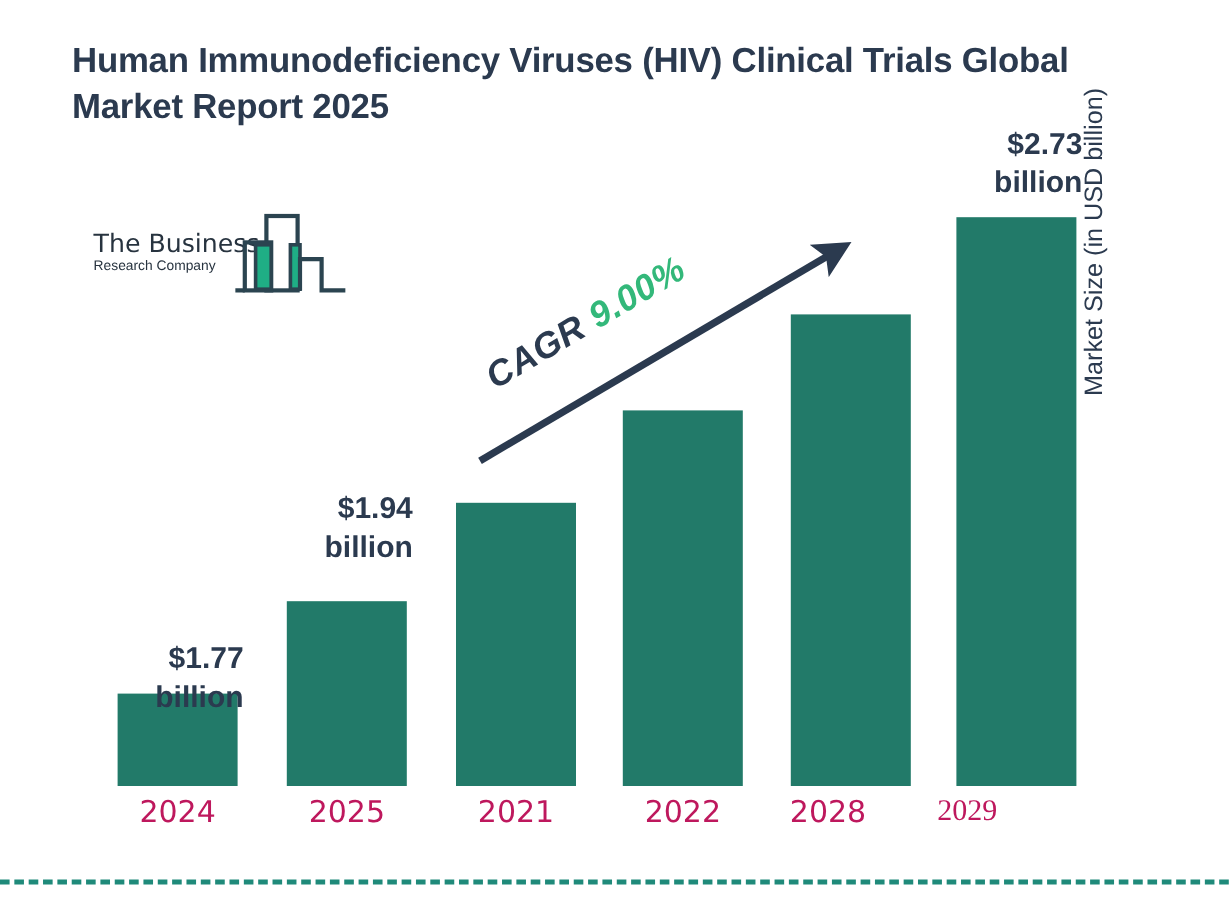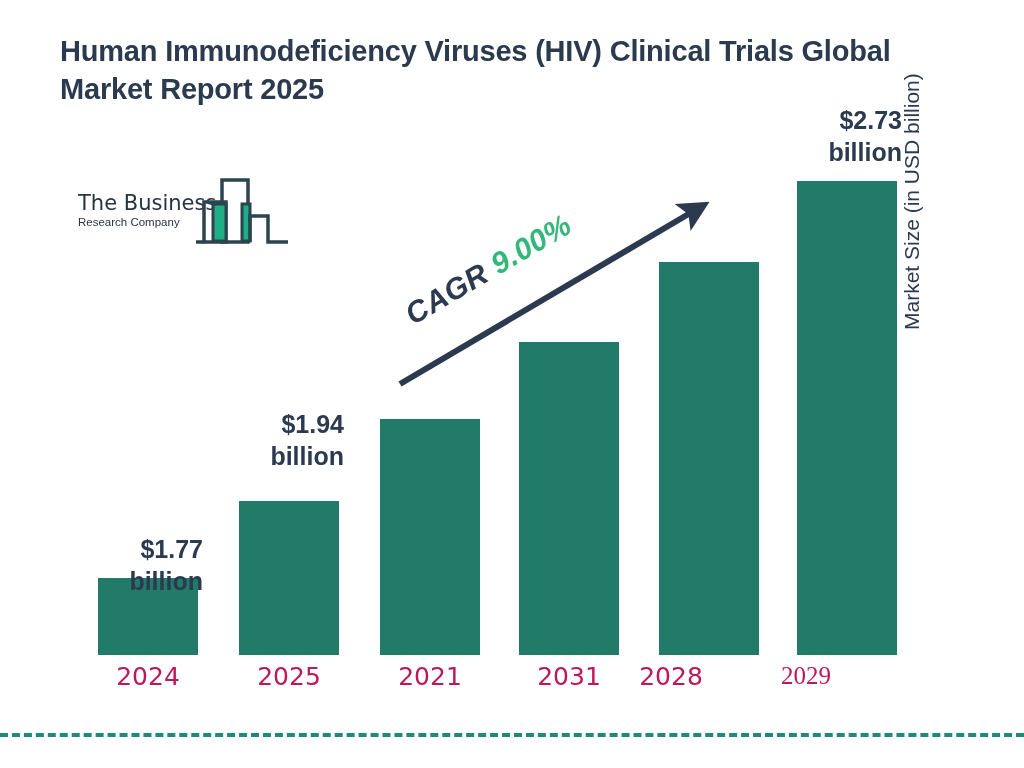--- a/index.html
+++ b/index.html
@@ -185,22 +185,22 @@
   <div class="bar-label" style="left:93px;  top:485px; width:110px;margin-top:48px;">$1.77
 billion</div>
   <div class="bar-label" style="left:234px; top:408px; width:110px;">$1.94
 billion</div>
   <div class="bar-label" style="left:792px; top:104px; width:110px;">$2.73
 billion</div>
 
   <div class="x-tick" style="left:98px;">2024</div>
   <div class="x-tick" style="left:239px;">2025</div>
   <div class="x-tick" style="left:380px;">2021</div>
-  <div class="x-tick" style="left:519px;">2031</div>
-  <div class="x-tick" style="left:621px;">2028</div>
+  <div class="x-tick" style="left:519px;">2022</div>
+  <div class="x-tick" style="left:640px;">2028</div>
   <div class="x-tick" style="left:756px;font-family:Liberation Serif, serif;">2029</div>
 
   <svg id="cagr-annotation">
     <defs>
       <marker id="arrowhead" markerWidth="5.2" markerHeight="5.2" refX="1.8" refY="2.6" orient="auto">
         <polygon points="0,0 5.2,2.6 0,5.2 1.1,2.6" fill="#2b3a4f"></polygon>
       </marker>
     </defs>
     <line x1="4" y1="188" x2="296" y2="16" stroke="#2b3a4f" stroke-width="6" marker-end="url(#arrowhead)"></line>
   </svg>

